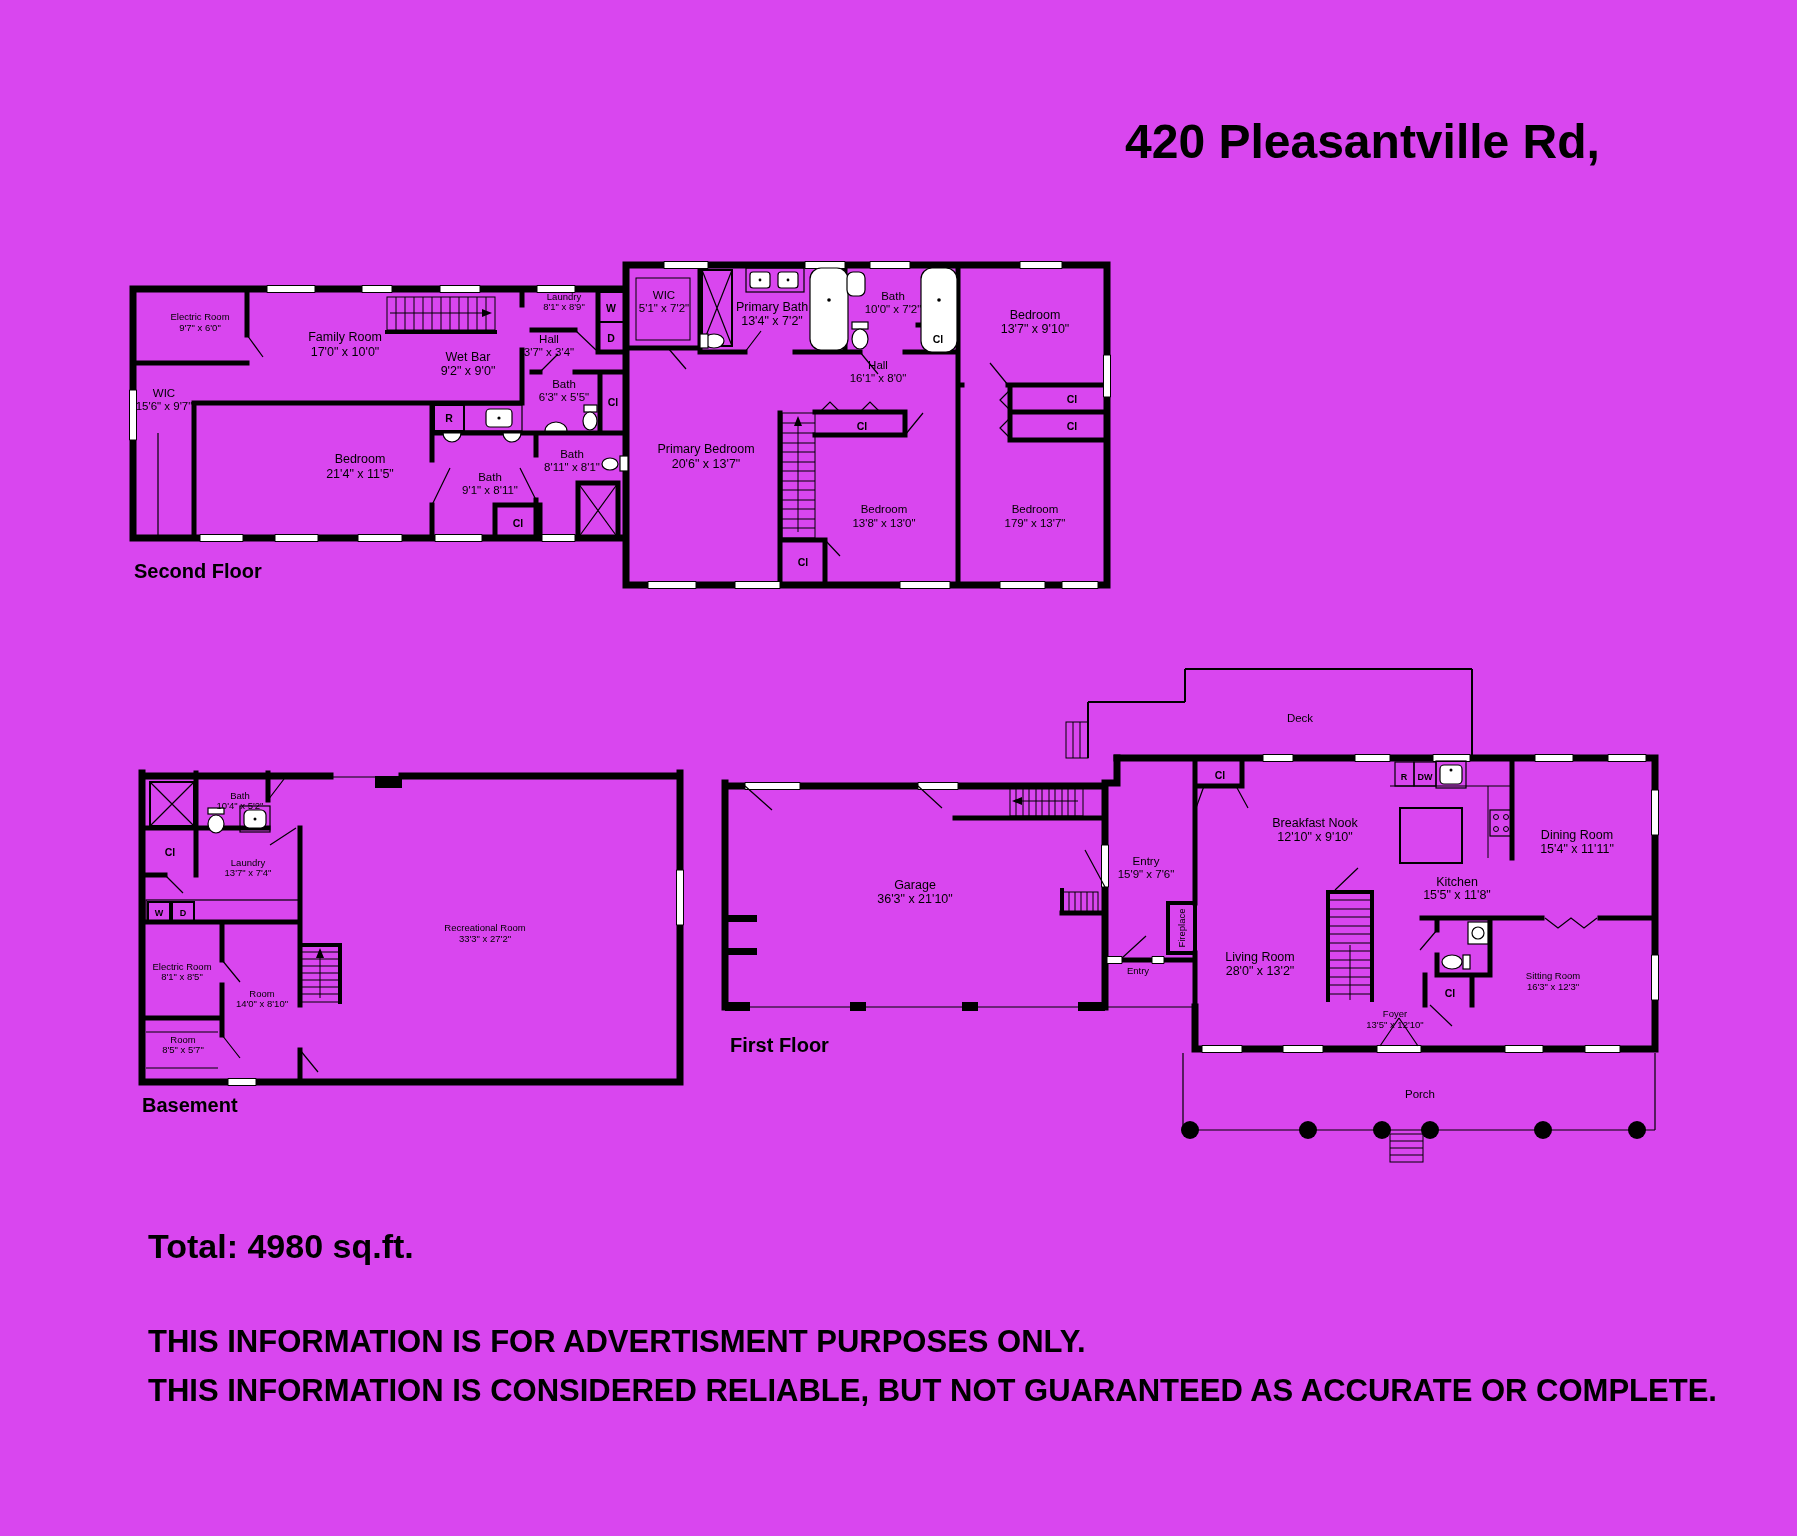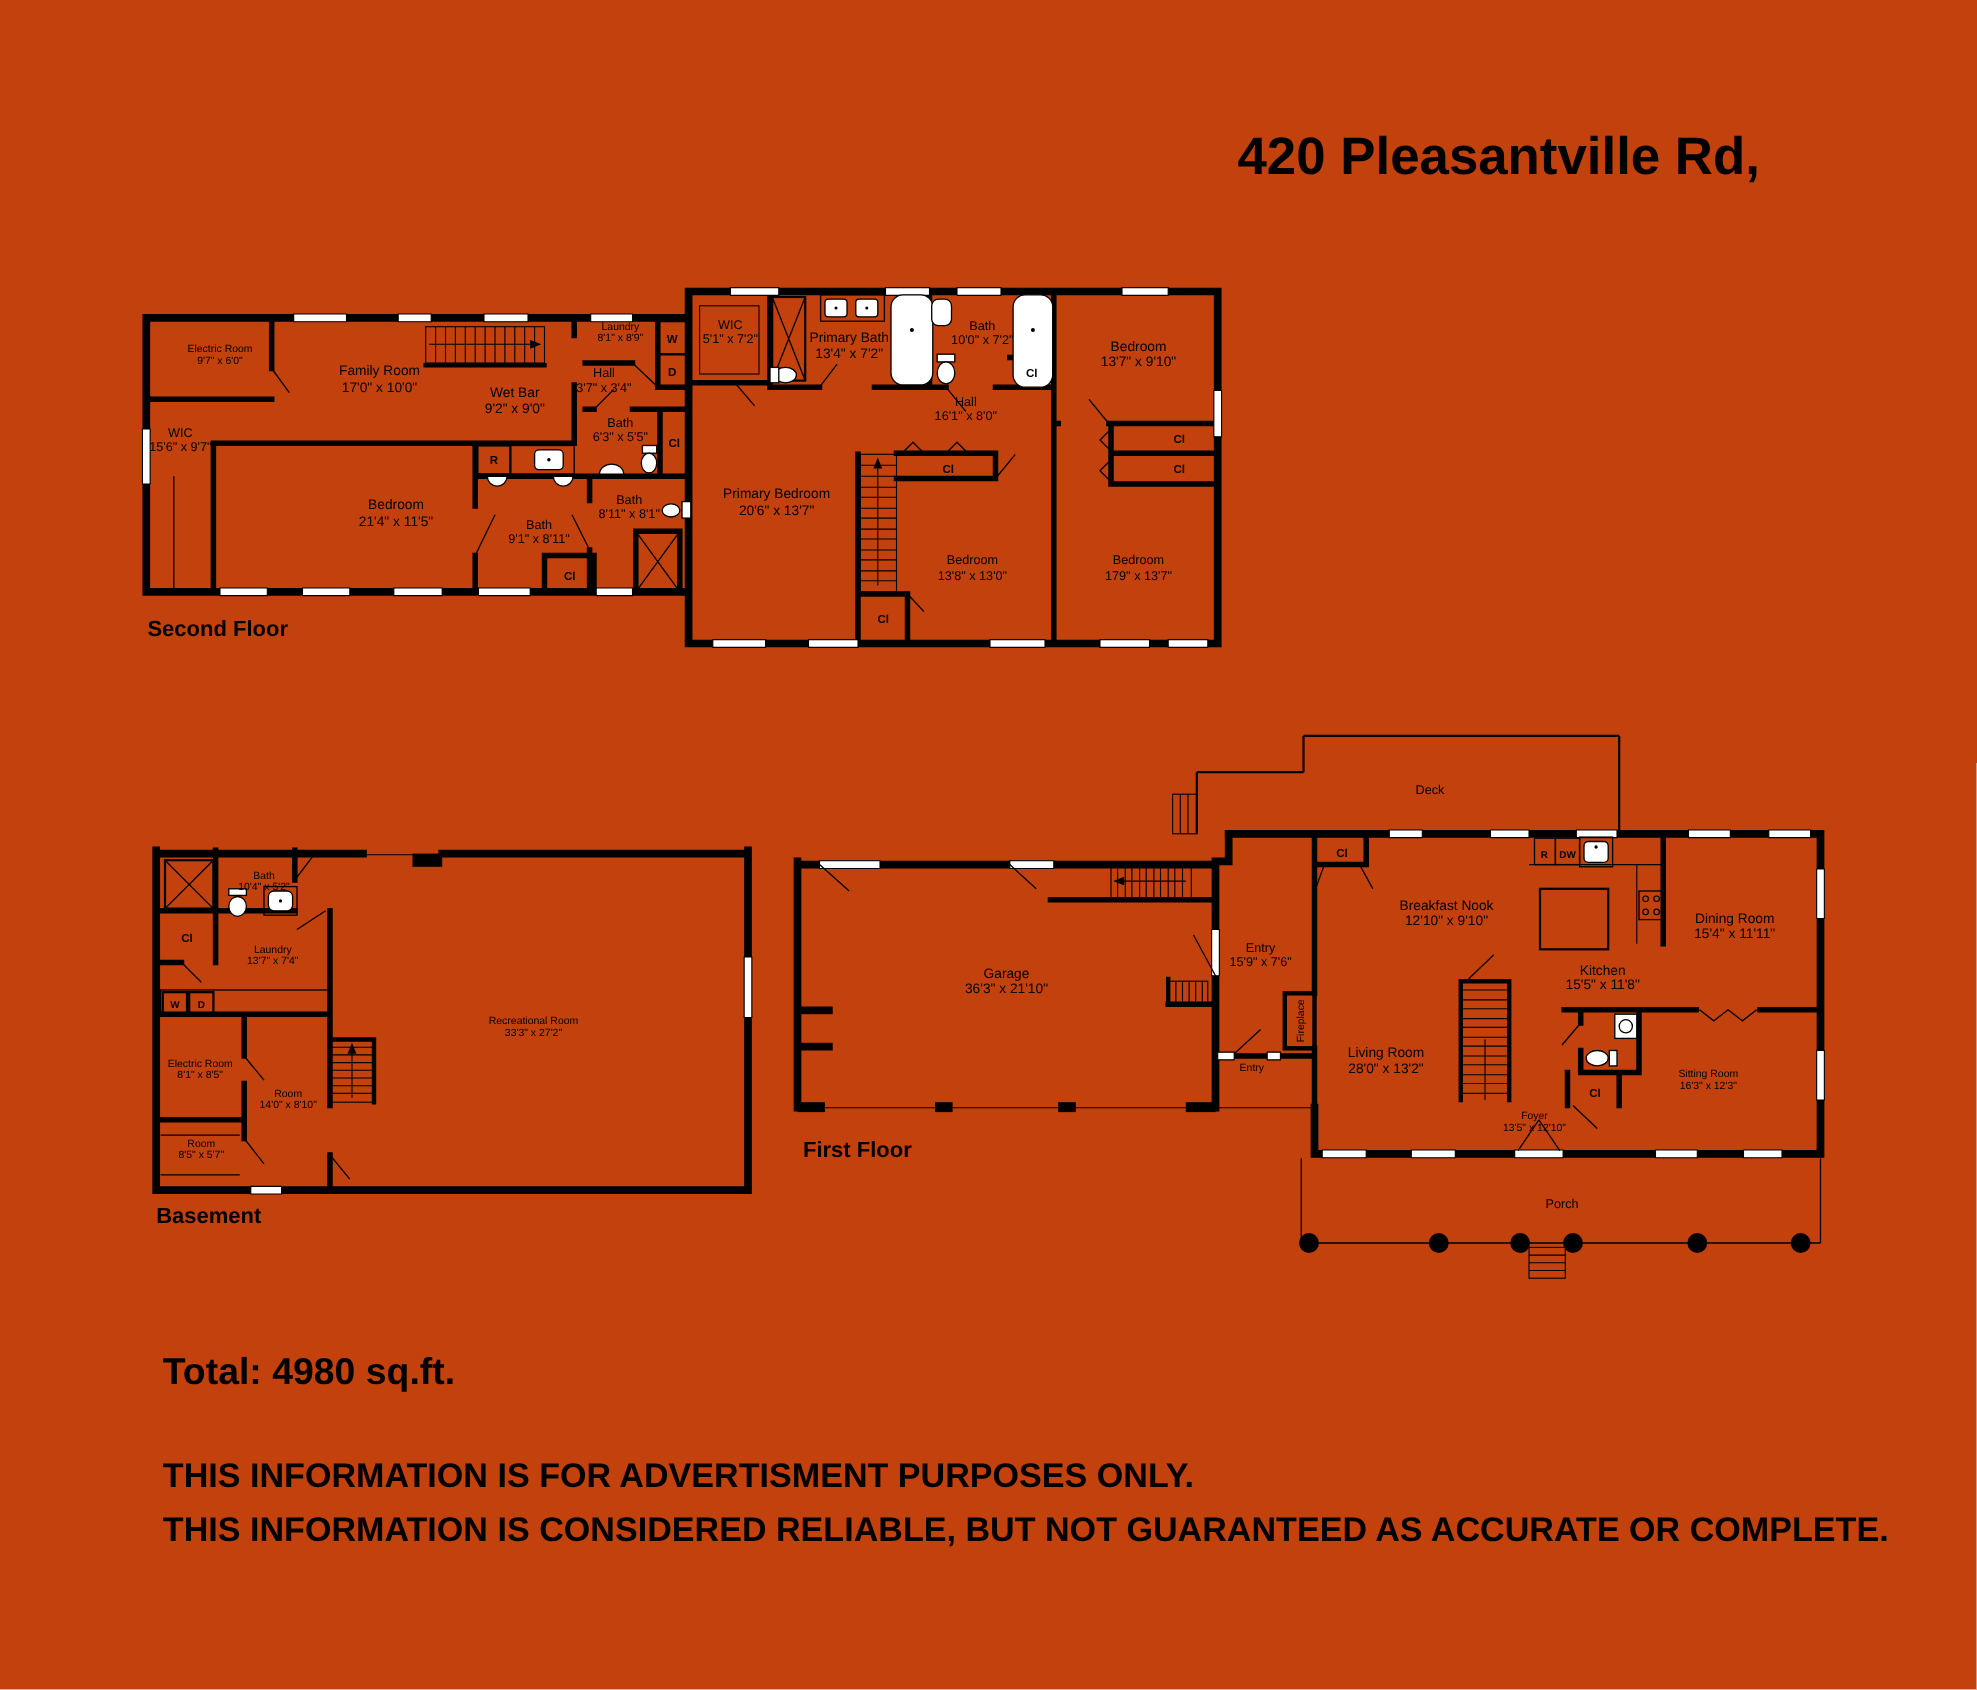--- a/index.html
+++ b/index.html
@@ -1,16 +1,16 @@
 <!DOCTYPE html>
 <html><head>
 <meta charset="utf-8">
 <style>
   html,body{margin:0;padding:0;background:#fff;}
-  #canvas{position:relative;width:1797px;height:1536px;background:#c2410c;font-family:"Liberation Sans",sans-serif;}
+  #canvas{position:relative;width:1797px;height:1536px;background:#d946ef;font-family:"Liberation Sans",sans-serif;}
   svg{position:absolute;left:0;top:0;}
   svg text{font-family:"Liberation Sans",sans-serif;fill:#000;}
   .lbl{text-anchor:middle;}
   .big{font-size:12.5px;}
   .med{font-size:11.5px;}
   .sml{font-size:9.5px;}
   .tag{font-size:10.5px;font-weight:700;text-anchor:middle;}
   .tagsm{font-size:9px;font-weight:700;text-anchor:middle;}
   .hdr{font-size:20px;font-weight:700;}
   .ttl{font-size:48px;font-weight:700;}

